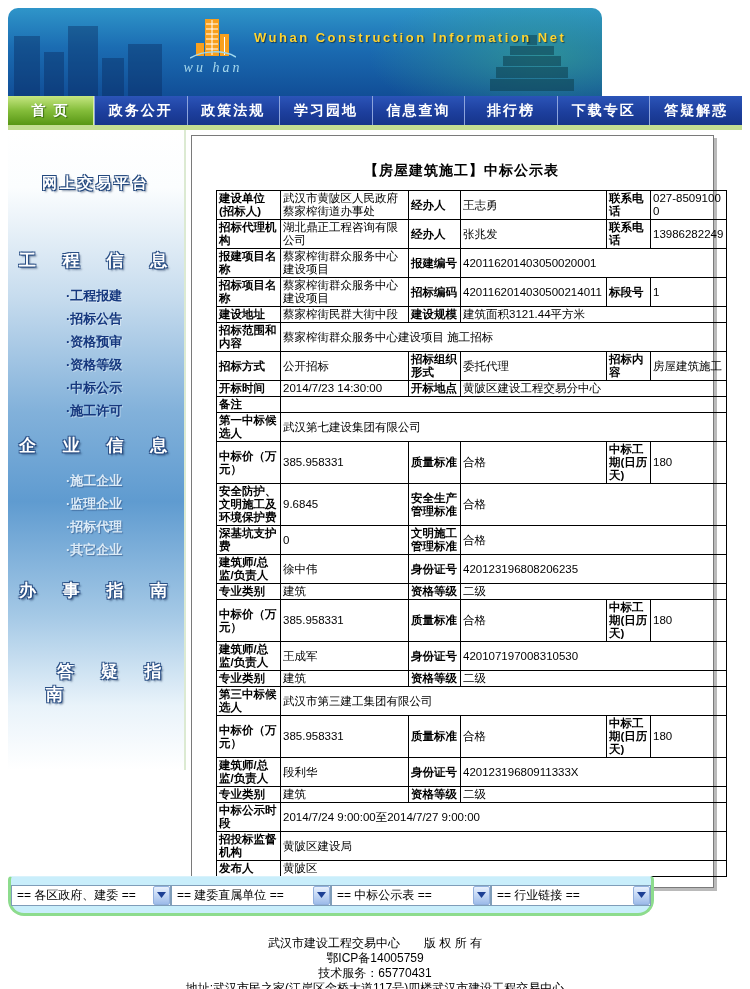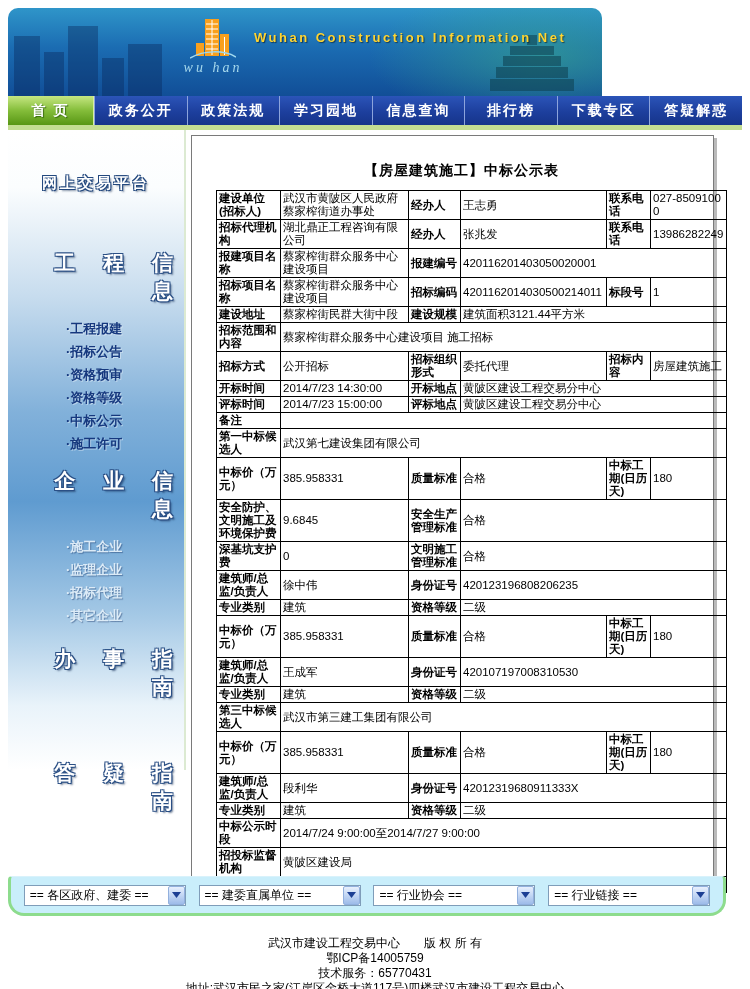--- a/index.html
+++ b/index.html
@@ -48,45 +48,45 @@
     text-shadow:1px 1px 1px #3a6b10; border-right:1px solid #d7ef9f; }
   .green-strip { position:absolute; left:8px; top:125px; width:734px; height:5px; background:#c3dd92; }
 
   
   .sidebar { position:absolute; left:8px; top:130px; width:178px; height:640px;
     border-right:2px solid #dcead2;
     background:linear-gradient(180deg,#ffffff 0%,#fbfdfe 9%,#c7dcee 26%,#82b1da 44%,#5f9bd0 58%,#a5c9e6 76%,#e9f3fa 90%,#ffffff 100%); }
   .platform-title { padding-top:44px; text-align:center; font-size:15px; font-weight:bold;
     letter-spacing:3px; color:#ffffff;
     text-shadow:-1px -1px 0 #23487e, 1px -1px 0 #23487e, -1px 1px 0 #23487e, 1px 1px 0 #23487e, 2px 2px 2px rgba(15,40,80,.55); }
-  .side-title { margin-top:56px; text-align:right; font-size:21px; font-weight:bold;
+  .side-title { margin-top:56px; text-align:left; font-size:17px; font-weight:bold;
     letter-spacing:11px; text-indent:11px; color:#ffffff;
     text-shadow:-1px -1px 0 #2a4f85, 1px -1px 0 #2a4f85, -1px 1px 0 #2a4f85, 1px 1px 0 #2a4f85, 2px 2px 2px rgba(15,40,80,.6); }
   .side-title.sec-1 { margin-top:56px; }
   .side-title.sec-2 { margin-top:12px; }
   .side-title.sec-3 { margin-top:18px; }
-  .side-title.sec-4 { margin-top:58px; }
+  .side-title.sec-4 { margin-top:58px;margin-left:38px; }
   .side-links { margin-top:12px; padding-left:58px; }
   .side-link { line-height:23px; font-size:13px; font-weight:bold; cursor:pointer; }
   .side-links.dark .side-link { color:#16387e; text-shadow:1px 1px 0 rgba(255,255,255,.4); }
   .side-links.light .side-link { color:#dcebf7; text-shadow:1px 1px 1px rgba(30,60,110,.5); }
 
   
   .panel { position:absolute; left:191px; top:135px; width:523px; min-height:724px;
     background:#ffffff; border:1px solid #7a7a7a; box-shadow:3px 3px 0 rgba(130,130,130,.55);
     padding:26px 6px 10px 24px; }
   .table-title { text-align:center; font-size:14px; font-weight:bold; color:#000;
     margin-bottom:10px; letter-spacing:1px; }
   table.notice { border-collapse:collapse; margin:0 auto; table-layout:fixed; width:510px; }
   table.notice td { border:1px solid #000; font-size:11.5px; line-height:13px;
     padding:1px 2px; color:#000; word-break:break-all; vertical-align:middle; }
   table.notice td.lbl { font-weight:bold; }
 
   
-  .links-bar { position:absolute; left:8px; top:876px; width:718px; height:40px;
+  .links-bar { position:absolute; left:8px; top:876px; width:646px; height:40px;
     background:#c9eefb; border:3px solid #8ddc8d; border-top:1px solid #d9f2fb;
     border-radius:4px 4px 16px 16px;
     display:flex; align-items:center; justify-content:space-evenly; }
   .dd { width:162px; height:21px; background:#ffffff; border:1px solid #7f9db9;
     display:flex; align-items:center; cursor:pointer; }
   .dd-text { flex:1; font-size:12px; color:#000; padding-left:5px; white-space:nowrap; overflow:hidden; }
   .dd-btn { width:17px; height:19px; margin-right:0;
     background:linear-gradient(180deg,#e8f0fd 0%,#c2d6f4 50%,#9dbbe9 100%);
     border:1px solid #92b0dd; border-radius:2px;
     display:flex; align-items:center; justify-content:center; }
@@ -235,26 +235,20 @@
           <td class="lbl">招标内容</td>
           <td>房屋建筑施工</td>
         </tr>
         <tr>
           <td class="lbl">开标时间</td>
           <td>2014/7/23 14:30:00</td>
           <td class="lbl">开标地点</td>
           <td colspan="3">黄陂区建设工程交易分中心</td>
         </tr>
         <tr>
-          <td class="lbl">评标时间</td>
-          <td>2014/7/23 15:00:00</td>
-          <td class="lbl">评标地点</td>
-          <td colspan="3">黄陂区建设工程交易分中心</td>
-        </tr>
-        <tr>
           <td class="lbl">备注</td>
           <td colspan="5"></td>
         </tr>
         <tr>
           <td class="lbl">第一中标候选人</td>
           <td colspan="5">武汉第七建设集团有限公司</td>
         </tr>
         <tr>
           <td class="lbl">中标价（万元）</td>
           <td>385.958331</td>
@@ -358,21 +352,21 @@
     </div>
     <div class="dd">
       <span class="dd-text">== 建委直属单位 ==</span>
       <span class="dd-btn">
         <svg width="9" height="6" viewBox="0 0 9 6">
           <path d="M0,0 L9,0 L4.5,6 Z" fill="#1c3f94"></path>
         </svg>
       </span>
     </div>
     <div class="dd">
-      <span class="dd-text">== 行业协会 ==</span>
+      <span class="dd-text">== 中标公示表 ==</span>
       <span class="dd-btn">
         <svg width="9" height="6" viewBox="0 0 9 6">
           <path d="M0,0 L9,0 L4.5,6 Z" fill="#1c3f94"></path>
         </svg>
       </span>
     </div>
     <div class="dd">
       <span class="dd-text">== 行业链接 ==</span>
       <span class="dd-btn">
         <svg width="9" height="6" viewBox="0 0 9 6">

